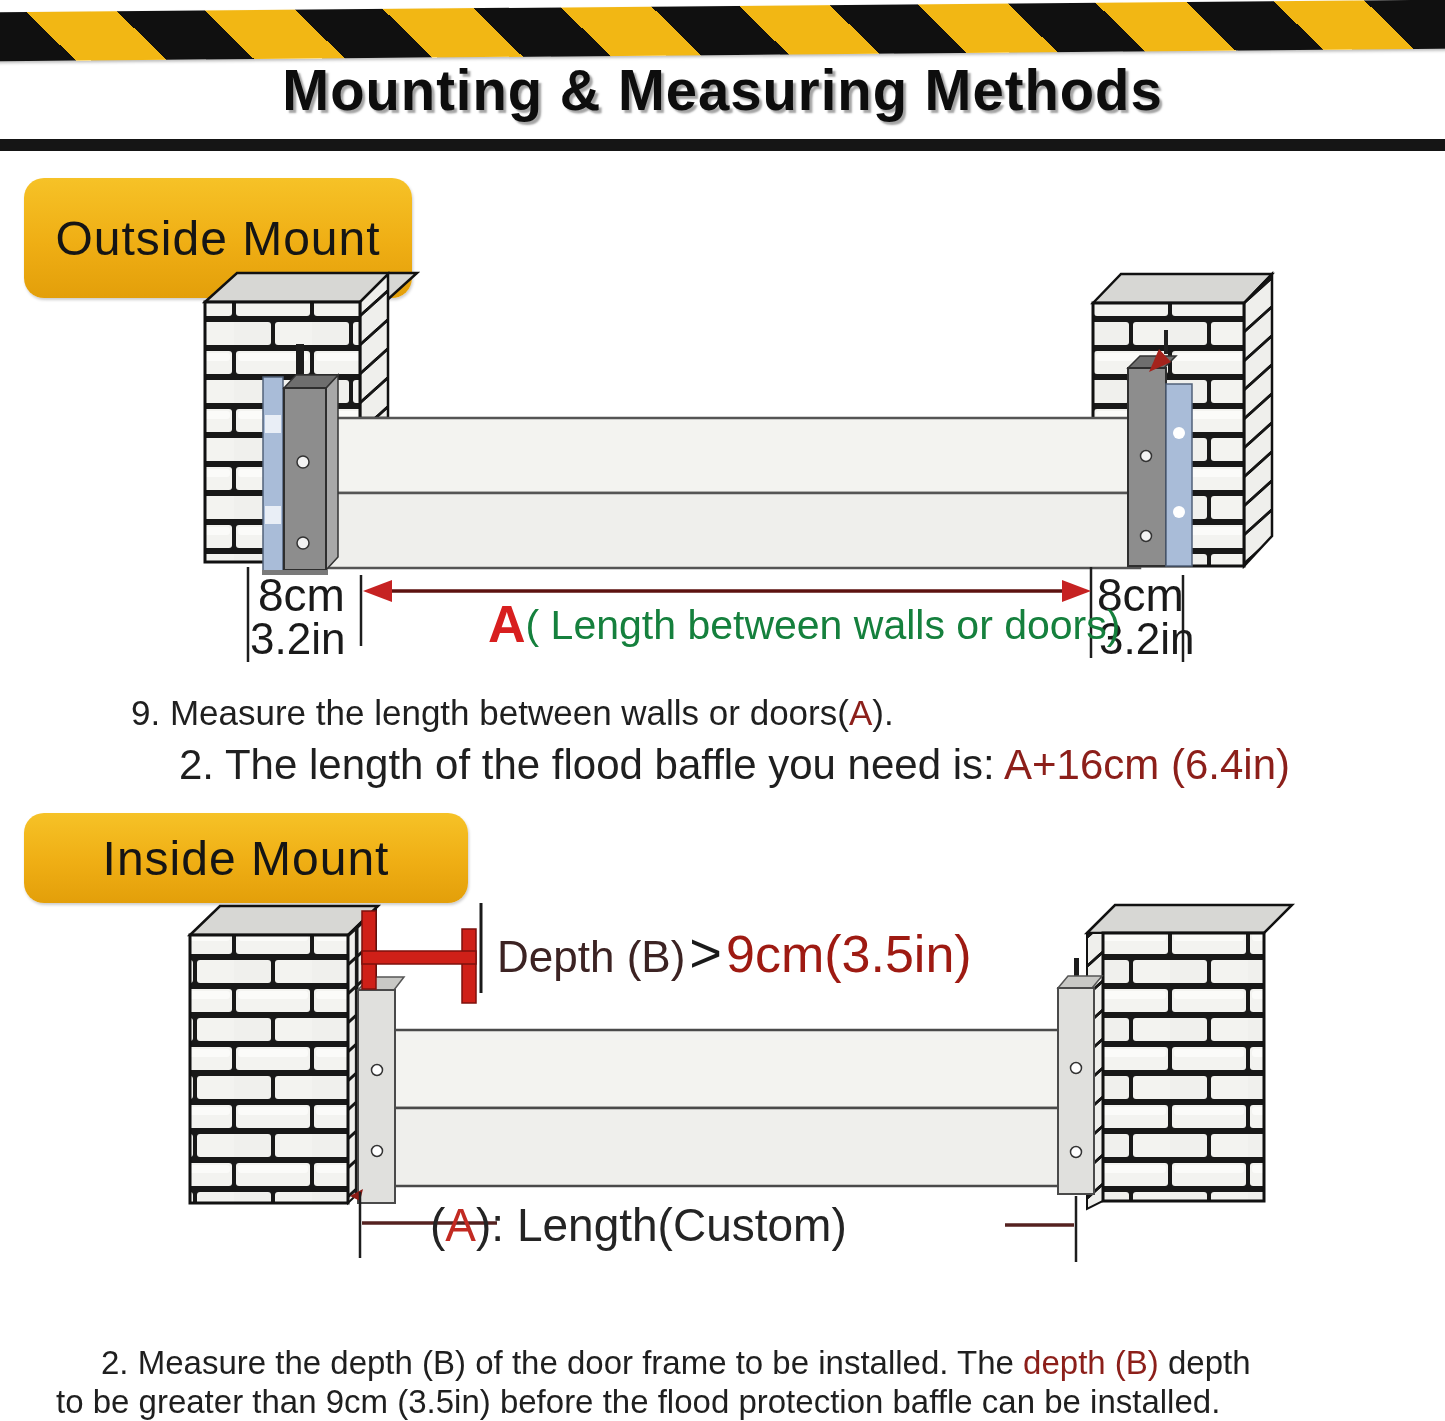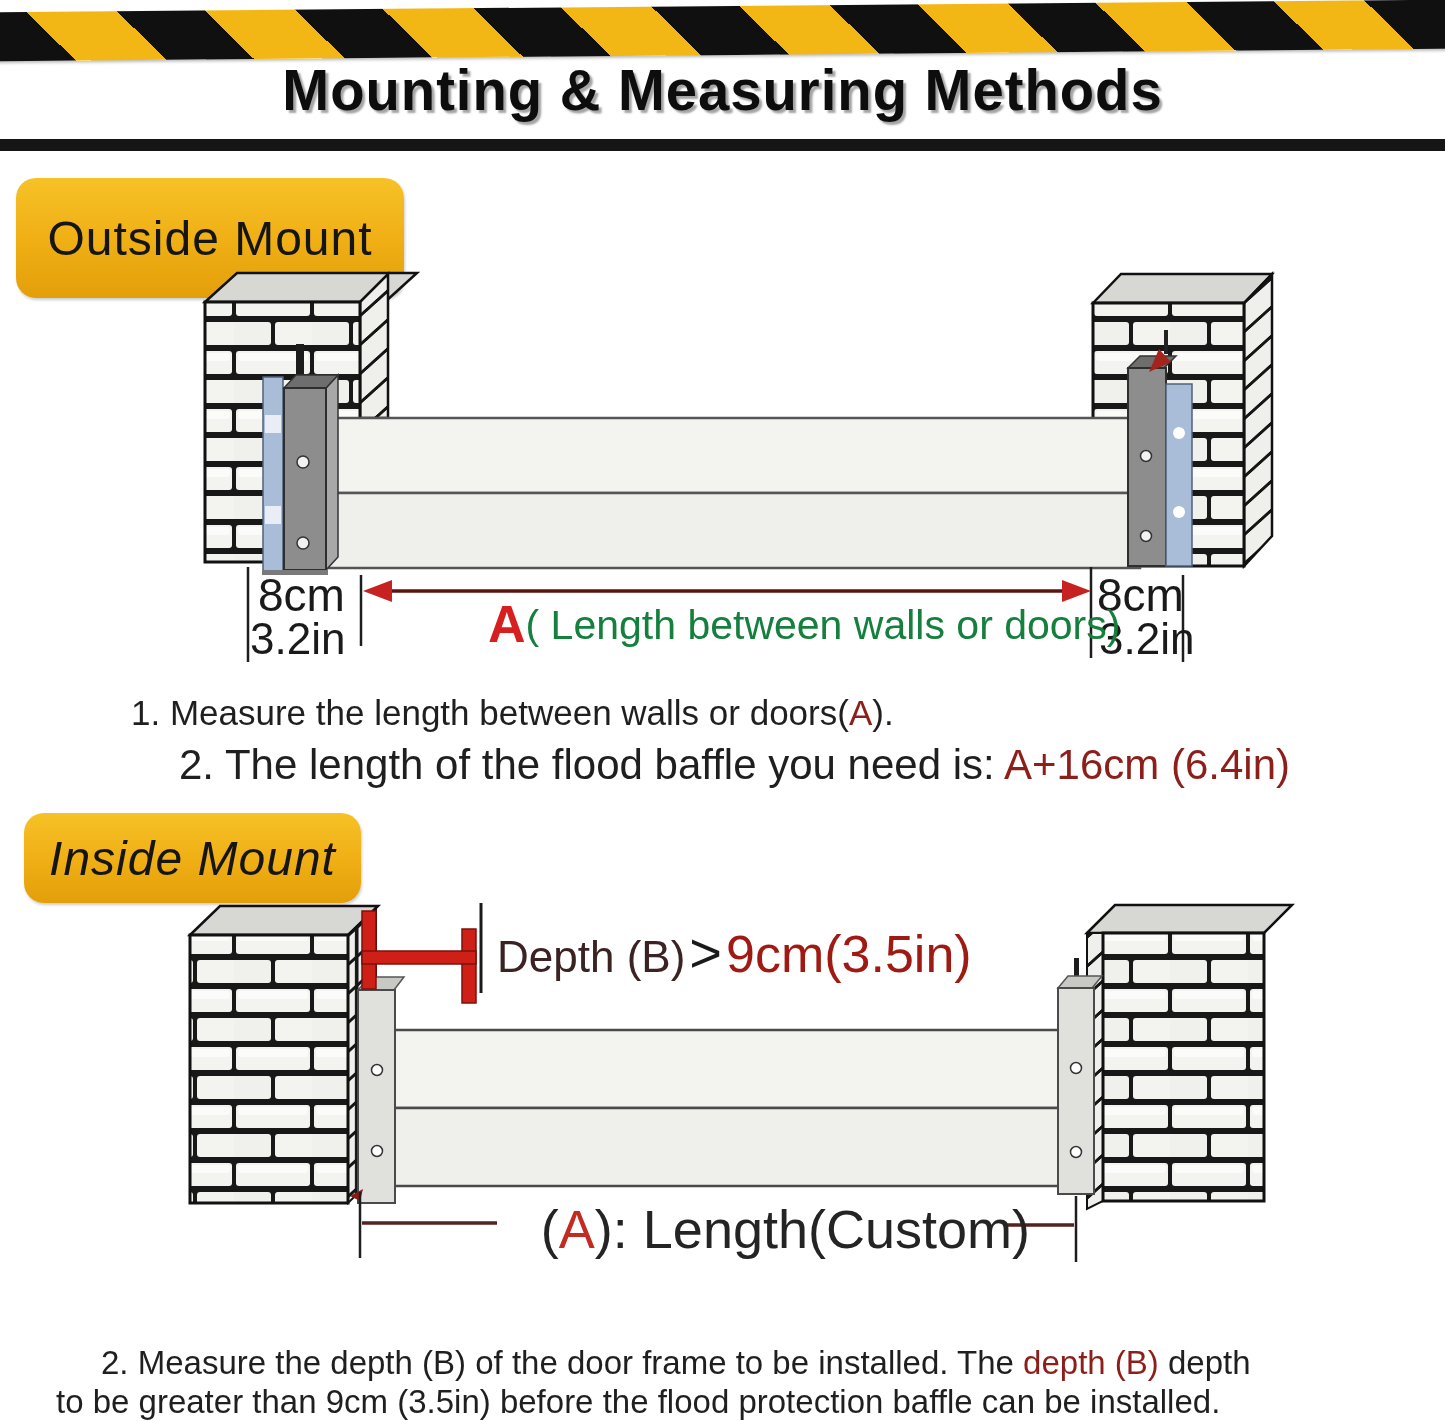--- a/index.html
+++ b/index.html
@@ -24,36 +24,36 @@
   }
   .title-bar{top:139px;left:0;width:1445px;height:12px;background:#151515;}
   
   .badge{
     background:linear-gradient(180deg,#f6c227 0%,#efae14 55%,#e39f0a 100%);
     border-radius:20px;color:#151515;
     display:flex;align-items:center;justify-content:center;
     font-size:48px;letter-spacing:1px;
     box-shadow:1px 2px 3px rgba(0,0,0,0.2);
   }
-  .badge-outside{left:16px;top:178px;width:388px;height:120px;text-align:right;}
-  .badge-inside{left:24px;top:813px;width:337px;height:90px;font-style:italic;}
+  .badge-outside{left:24px;top:178px;width:388px;height:120px;text-align:right;}
+  .badge-inside{left:24px;top:813px;width:444px;height:90px;}
   
   .diagram{display:block;}
   
   .dim-text{color:#1a1a1a;line-height:1;white-space:nowrap;}
   .span-label{display:flex;align-items:flex-start;white-space:nowrap;}
   .span-label .letter{font-size:52px;font-weight:700;color:#d81f1f;line-height:1;}
   .span-label .rest{font-size:41px;color:#15803d;line-height:1;padding-top:7px;}
   .instr{color:#1f1f1f;white-space:nowrap;line-height:1.15;}
   .instr .hl{color:#8c1f1a;}
   .depth-note{display:flex;align-items:baseline;white-space:nowrap;}
   .depth-note .lbl{font-size:44px;color:#3c2323;}
   .depth-note .cmp{font-size:56px;color:#1a1a1a;margin:0 4px;}
   .depth-note .val{font-size:52px;color:#9e1a12;text-align:center;}
-  .length-note{font-size:54px;color:#242424;text-align:right;white-space:nowrap;}
+  .length-note{font-size:46px;color:#242424;text-align:left;white-space:nowrap;}
   .length-note .letter{color:#c22a22;}
 </style>
 </head>
 <body>
 
 <div class="stage">
 
   <div class="abs hazard"></div>
   <div class="abs page-title">Mounting &amp; Measuring Methods</div>
   <div class="abs title-bar"></div>
@@ -134,21 +134,21 @@
   <div class="abs dim-text" style="left:258px;top:572px;font-size:46px;">8cm</div>
   <div class="abs dim-text" style="left:250px;top:617px;font-size:44px;">3.2in</div>
   <div class="abs dim-text" style="left:1097px;top:572px;font-size:46px;">8cm</div>
   <div class="abs dim-text" style="left:1099px;top:617px;font-size:44px;">3.2in</div>
   <div class="abs span-label" style="left:488px;top:598px;">
     <span class="letter">A</span>
     <span class="rest">( Length between walls or doors)</span>
   </div>
 
   <div class="abs instr" style="left:131px;top:693px;font-size:35px;">
-    <span>1. Measure the length between walls or doors(</span><span class="hl">A</span><span>).</span>
+    <span>9. Measure the length between walls or doors(</span><span class="hl">A</span><span>).</span>
   </div>
   <div class="abs instr" style="left:131px;top:741px;font-size:42px;margin-left:48px;">
     <span>2. The length of the flood baffle you need is: </span><span class="hl">A+16cm (6.4in)</span>
   </div>
 
   <div class="abs badge badge-inside">
     <span>Inside Mount</span>
   </div>
 
   <svg class="abs diagram" style="left:160px;top:898px;" width="1180" height="372" viewBox="160 898 1180 372">

